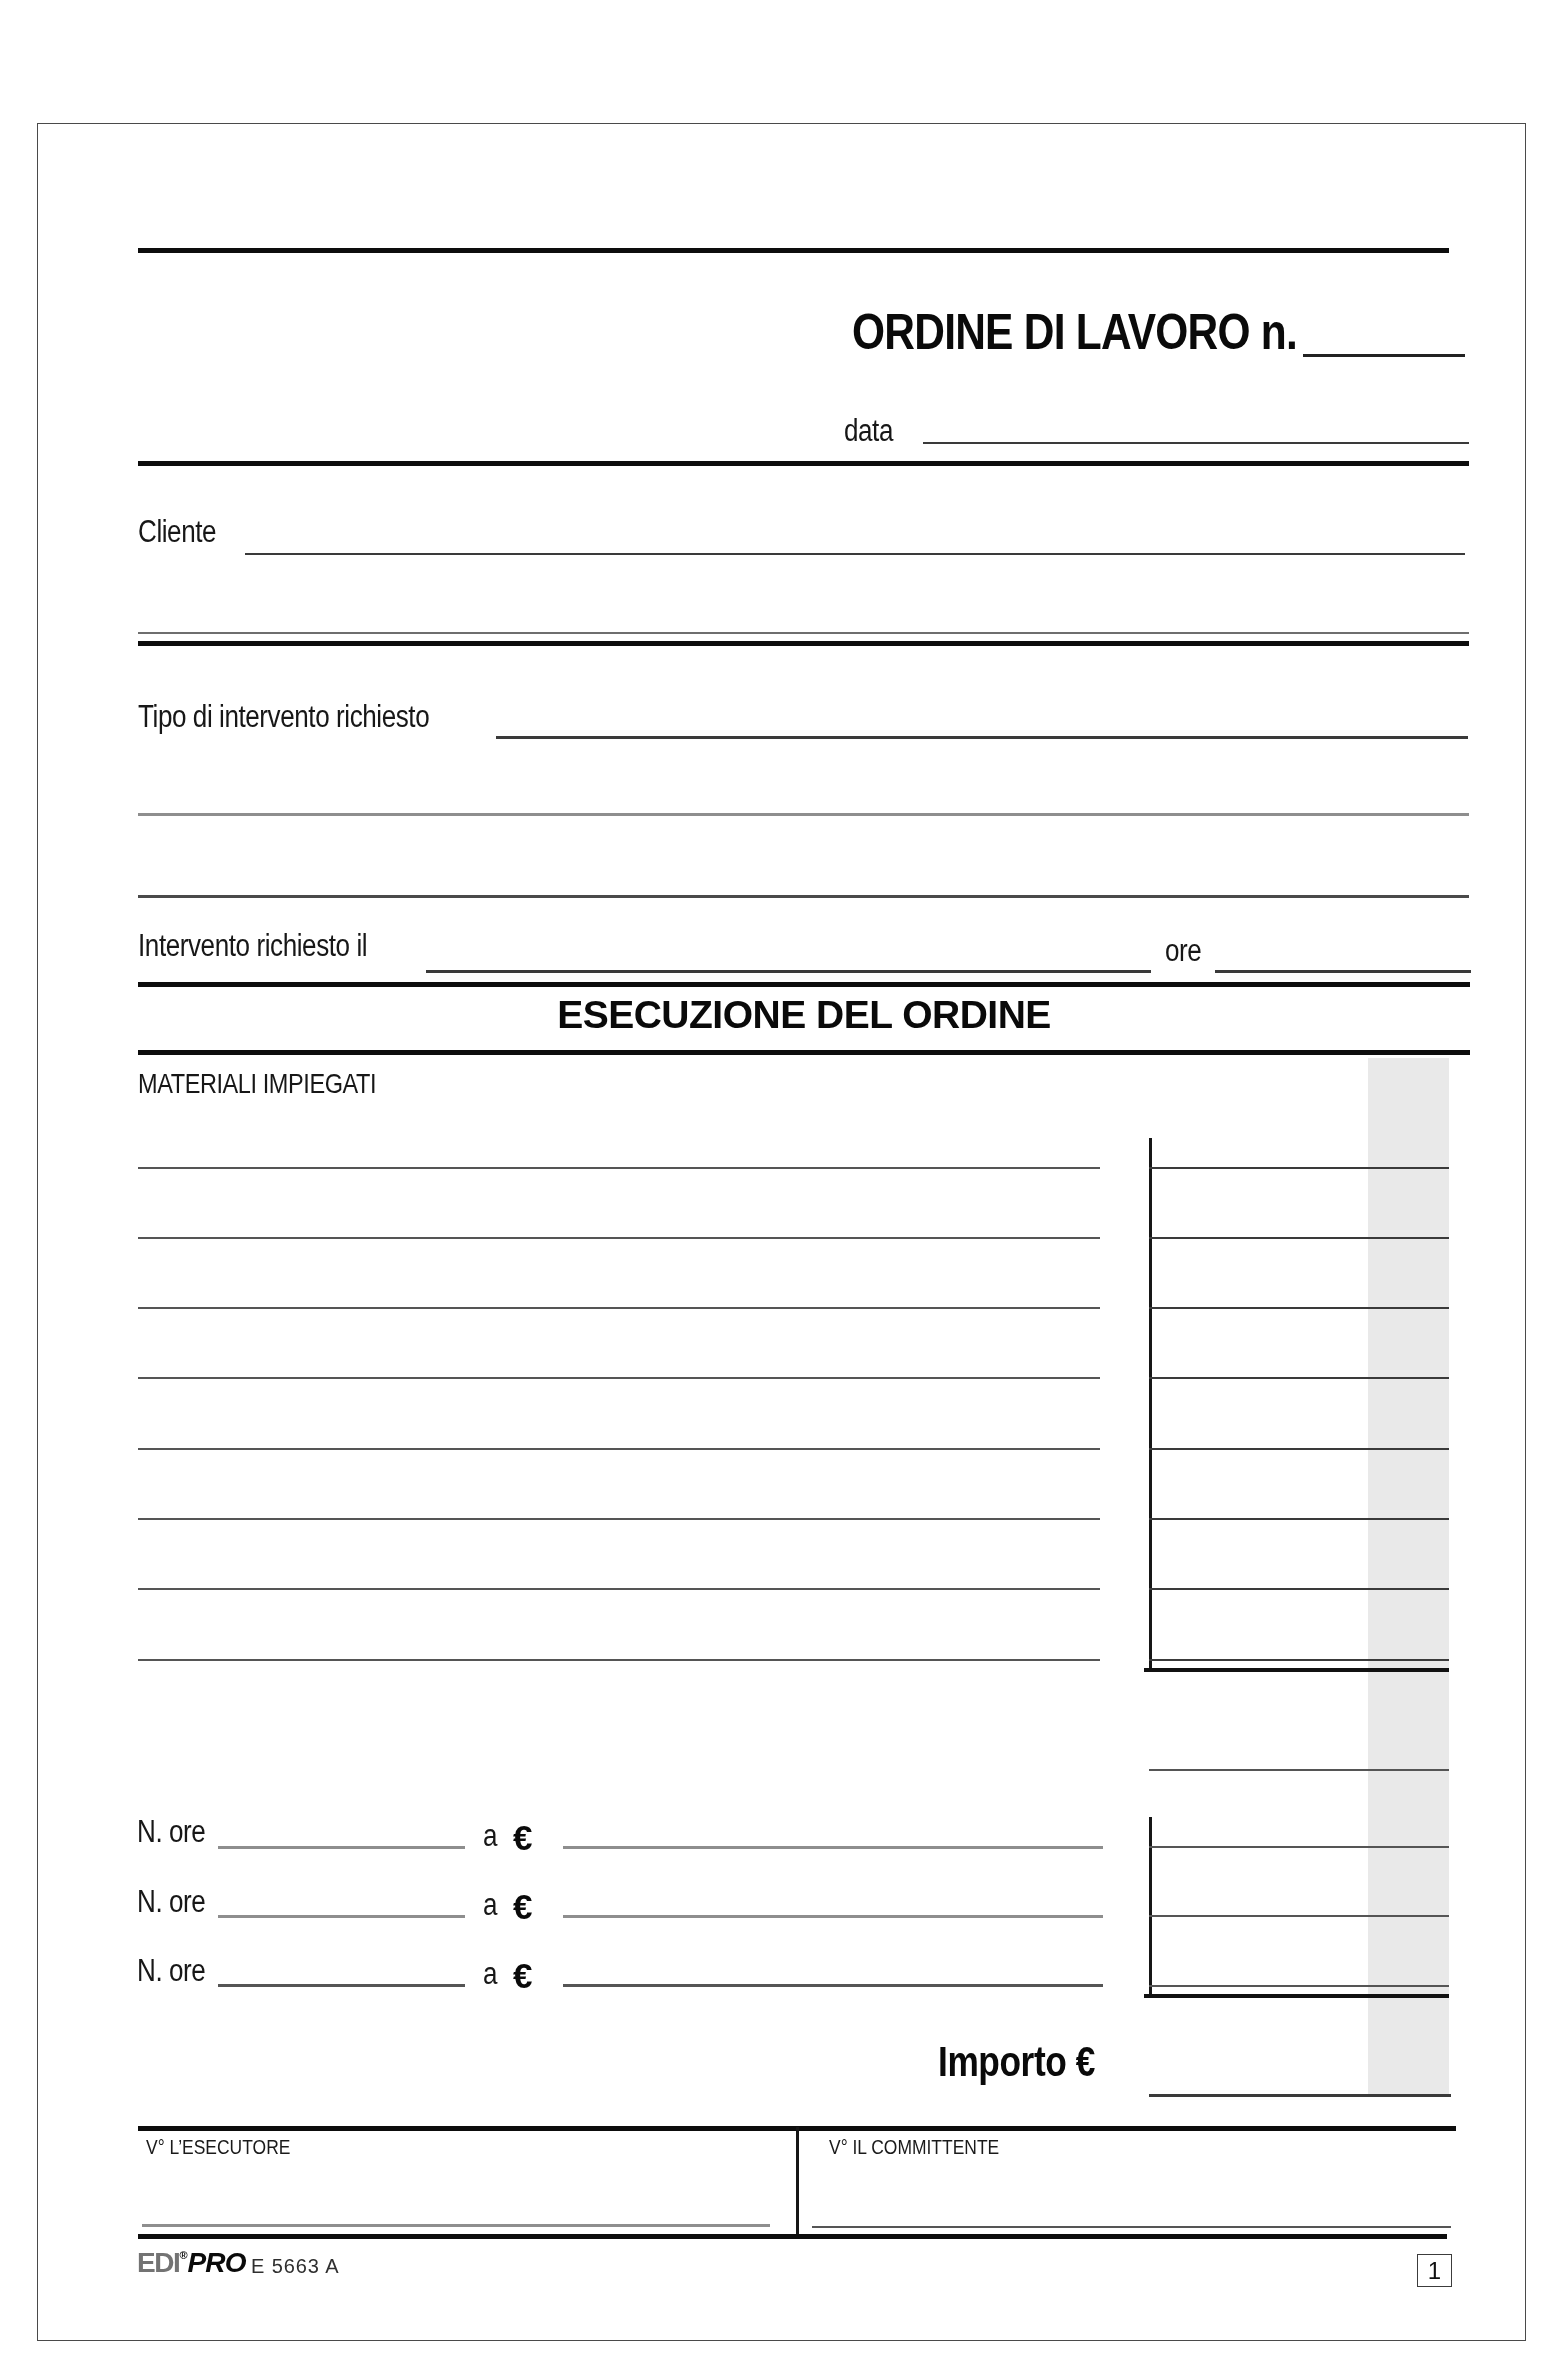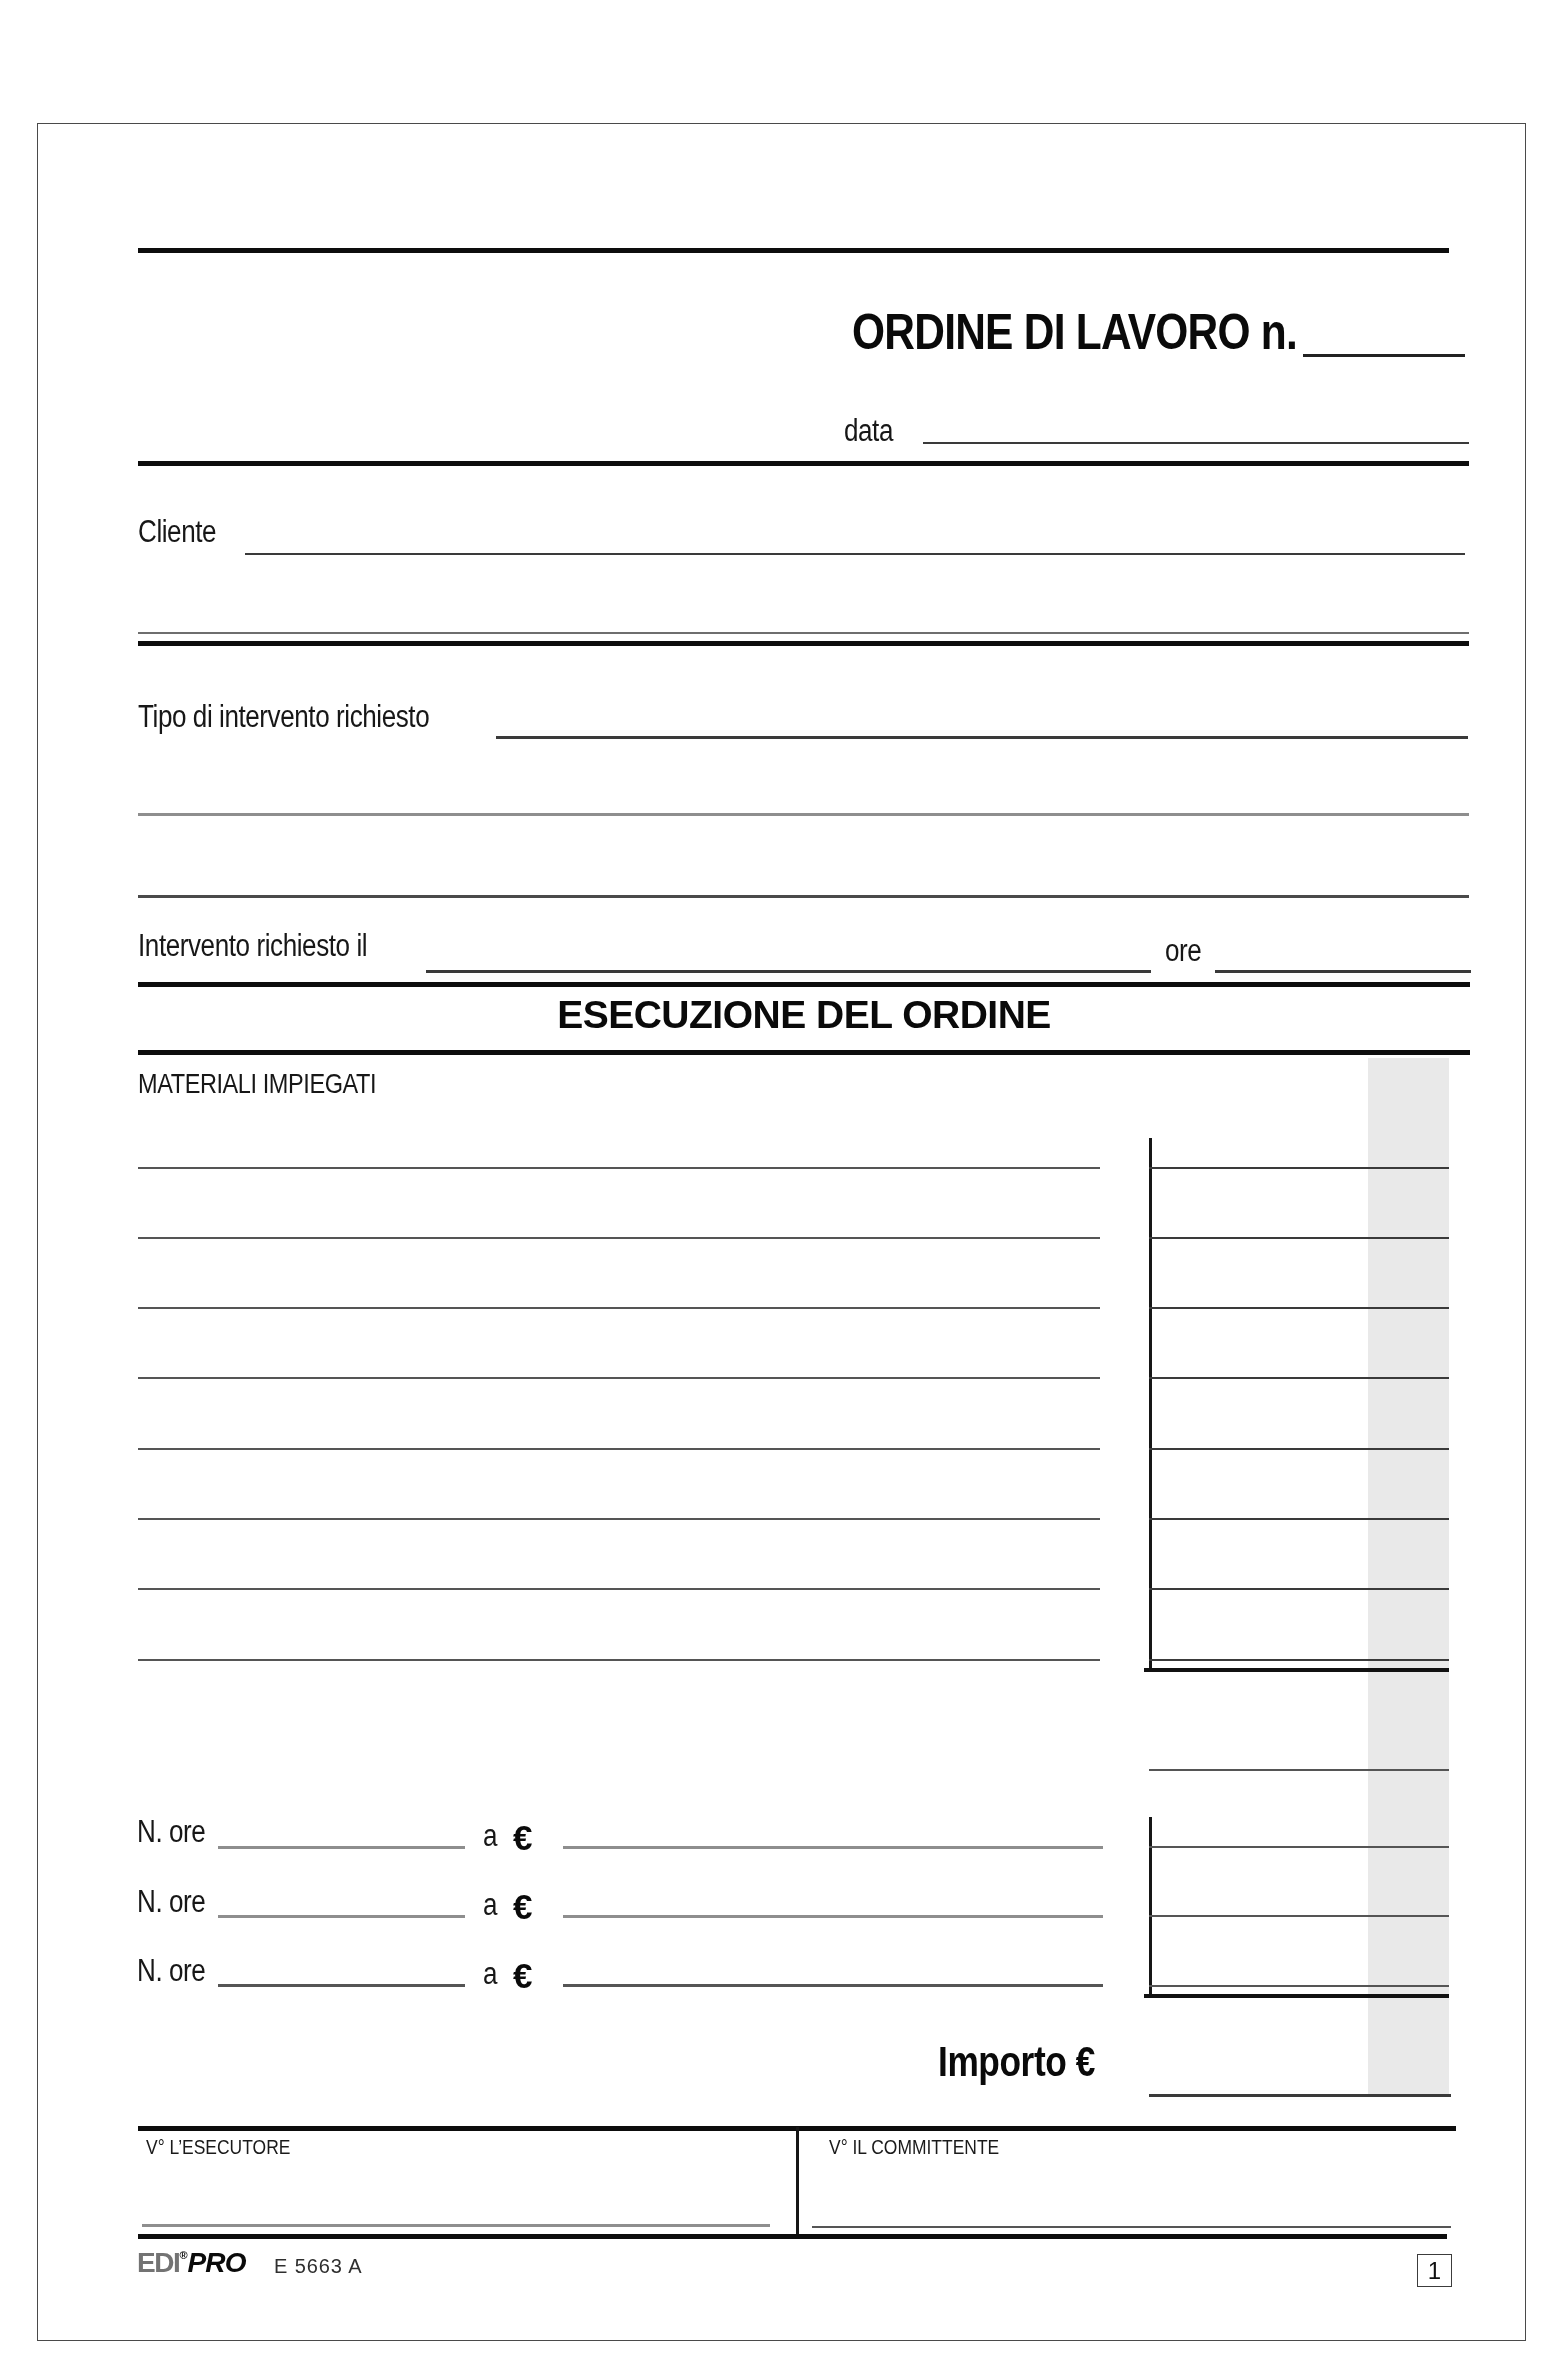--- a/index.html
+++ b/index.html
@@ -163,17 +163,17 @@
 <div class="abs" style="left:829px;top:2138px;">
   <span class="sig-lbl">V° IL COMMITTENTE</span>
 </div>
 <div class="abs lngray" style="left:142px;top:2224px;width:628px;"></div>
 <div class="abs lnmid" style="left:812px;top:2226px;width:639px;"></div>
 <div class="abs rule" style="left:138px;top:2234px;width:1309px;"></div>
 
 <div class="abs brand" style="left:137px;top:2249px;">
   <span class="edi">EDI</span><span class="reg">®</span><span class="pro">PRO</span>
 </div>
-<div class="abs pcode" style="left:251px;top:2256px;margin-left:23px;">E 5663 A</div>
+<div class="abs pcode" style="left:251px;top:2256px;">E 5663 A</div>
 <div class="abs pagebox" style="left:1417px;top:2254px;">
   <span>1</span>
 </div>
 
 
 </body></html>

